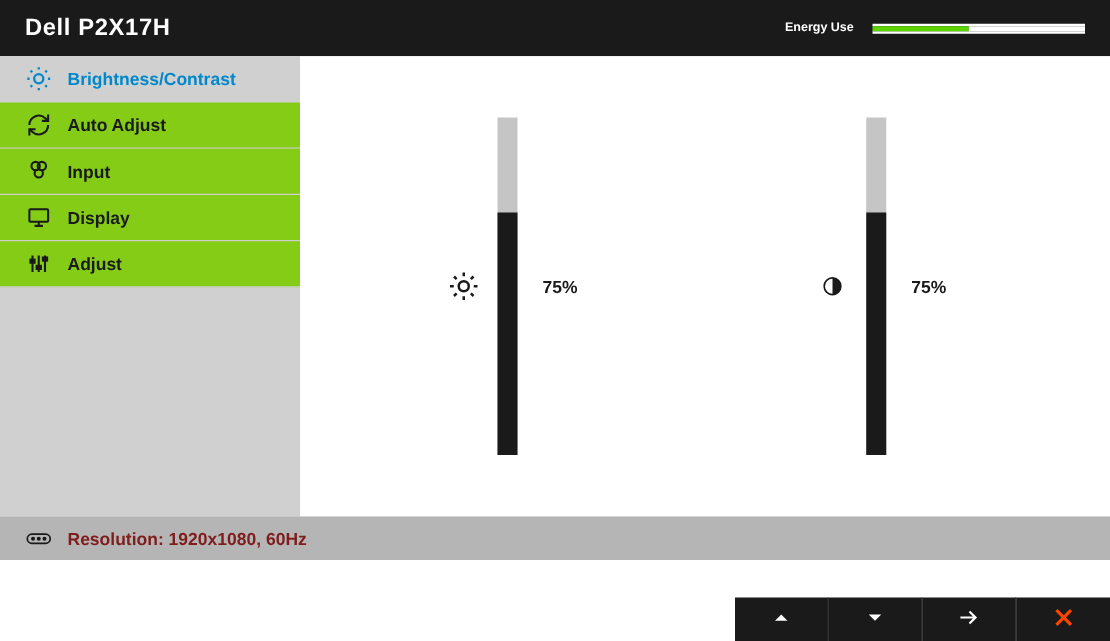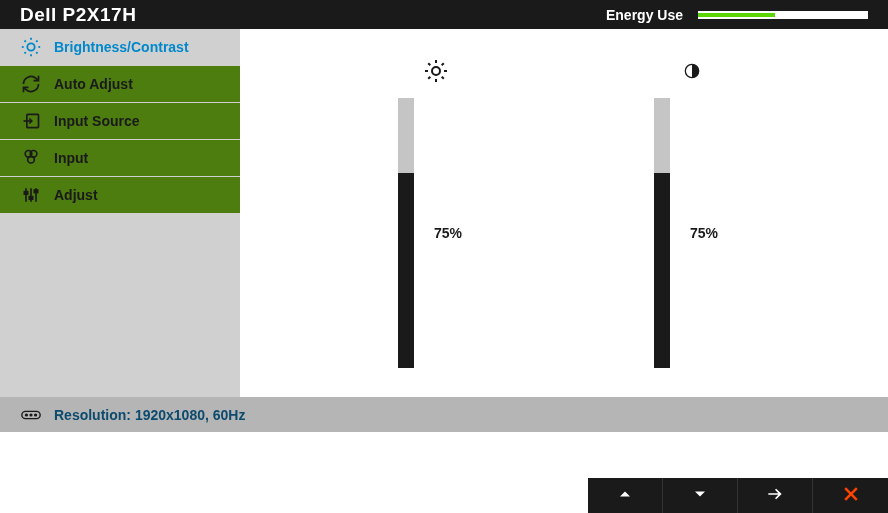--- a/index.html
+++ b/index.html
@@ -14,35 +14,35 @@
       background: #ffffff;
       position: relative;
       overflow: hidden;
     }
     .header {
       display: flex;
       align-items: center;
       justify-content: space-between;
       background: #1a1a1a;
       color: #fff;
-      height: 29px;
+      height: 45px;
       padding: 0 20px;
     }
     .header-title {
       font-size: 19px;
       font-weight: 600;
       letter-spacing: 0.5px;
     }
     .energy-section {
       display: flex;
       align-items: center;
       gap: 15px;
     }
     .energy-label {
-      font-size: 14px;
+      font-size: 10px;
       font-weight: 600;
       margin-left: 20px;
     }
     .energy-bar {
       width: 170px;
       height: 4px;
       background: #1a1a1a;
       display: flex;
       border-top: 2px solid #fff;
       border-bottom: 2px solid #fff;
@@ -66,21 +66,21 @@
       display: flex;
       flex-direction: column;
     }
     .menu-item {
       display: flex;
       align-items: center;
       height: 37px;
       padding: 0 20px;
       gap: 12px;
       cursor: pointer;
-      background: #4d7c0f;
+      background: #84cc16;
       border-bottom: 1px solid #d0d0d0;
     }
     .menu-item.selected {
       background: #d0d0d0;
     }
     .menu-item.selected .menu-label {
       color: #0088cc;
     }
     .menu-icon {
       width: 22px;
@@ -102,21 +102,21 @@
       flex: 1;
       background: #fff;
       display: flex;
       align-items: center;
       justify-content: center;
       gap: 180px;
       padding: 20px 50px;
     }
     .slider-group {
       display: flex;
-      flex-direction: column;
+      flex-direction: row;
       align-items: center;
       gap: 15px;
     }
     .slider-icon-top {
       width: 24px;
       height: 24px;
       display: flex;
       align-items: center;
       justify-content: center;
       color: #1a1a1a;
@@ -156,21 +156,21 @@
       width: 22px;
       height: 12px;
       display: flex;
       align-items: center;
       justify-content: center;
       color: #1a1a1a;
     }
     .footer-text {
       font-size: 14px;
       font-weight: 700;
-      color: #0c4a6e;
+      color: #7f1d1d;
       text-align: right;
     }
     .nav-buttons {
       position: absolute;
       right: 0;
       bottom: 0;
       display: flex;
       height: 35px;
     }
     .nav-btn {
@@ -235,42 +235,42 @@
         <svg viewBox="0 0 24 24" width="20" height="20" fill="none" stroke="currentColor" stroke-width="2">
             <path d="M21 2v6h-6"></path>
             <path d="M3 12a9 9 0 0 1 15-6.7L21 8"></path>
             <path d="M3 22v-6h6"></path>
             <path d="M21 12a9 9 0 0 1-15 6.7L3 16"></path>
           </svg>
       </span>
       <span class="menu-label">Auto Adjust</span>
     </div>
 
-    <div class="menu-item">
-      <span class="menu-icon">
-        <svg viewBox="0 0 24 24" width="20" height="20" fill="none" stroke="currentColor" stroke-width="2">
-            <rect x="7" y="4" width="14" height="16" rx="1"></rect>
-            <path d="M3 12h10"></path>
-            <path d="M10 9l3 3-3 3"></path>
-          </svg>
-      </span>
-      <span class="menu-label">Input Source</span>
-    </div>
 
     <div class="menu-item">
       <span class="menu-icon">
         <svg viewBox="0 0 24 24" width="20" height="20" fill="none" stroke="currentColor" stroke-width="2">
             <circle cx="9" cy="7" r="4"></circle>
             <circle cx="15" cy="7" r="4"></circle>
             <circle cx="12" cy="14" r="4"></circle>
           </svg>
       </span>
       <span class="menu-label">Input</span>
     </div>
 
+    <div class="menu-item">
+      <span class="menu-icon">
+        <svg viewBox="0 0 24 24" width="20" height="20" fill="none" stroke="currentColor" stroke-width="2">
+            <rect x="3" y="4" width="18" height="12" rx="1"></rect>
+            <line x1="8" y1="20" x2="16" y2="20"></line>
+            <line x1="12" y1="16" x2="12" y2="20"></line>
+          </svg>
+      </span>
+      <span class="menu-label">Display</span>
+    </div>
 
 
 
 
     <div class="menu-item">
       <span class="menu-icon">
         <svg viewBox="0 0 24 24" width="20" height="20" fill="none" stroke="currentColor" stroke-width="2">
             <line x1="6" y1="4" x2="6" y2="20"></line>
             <line x1="12" y1="4" x2="12" y2="20"></line>
             <line x1="18" y1="4" x2="18" y2="20"></line>

